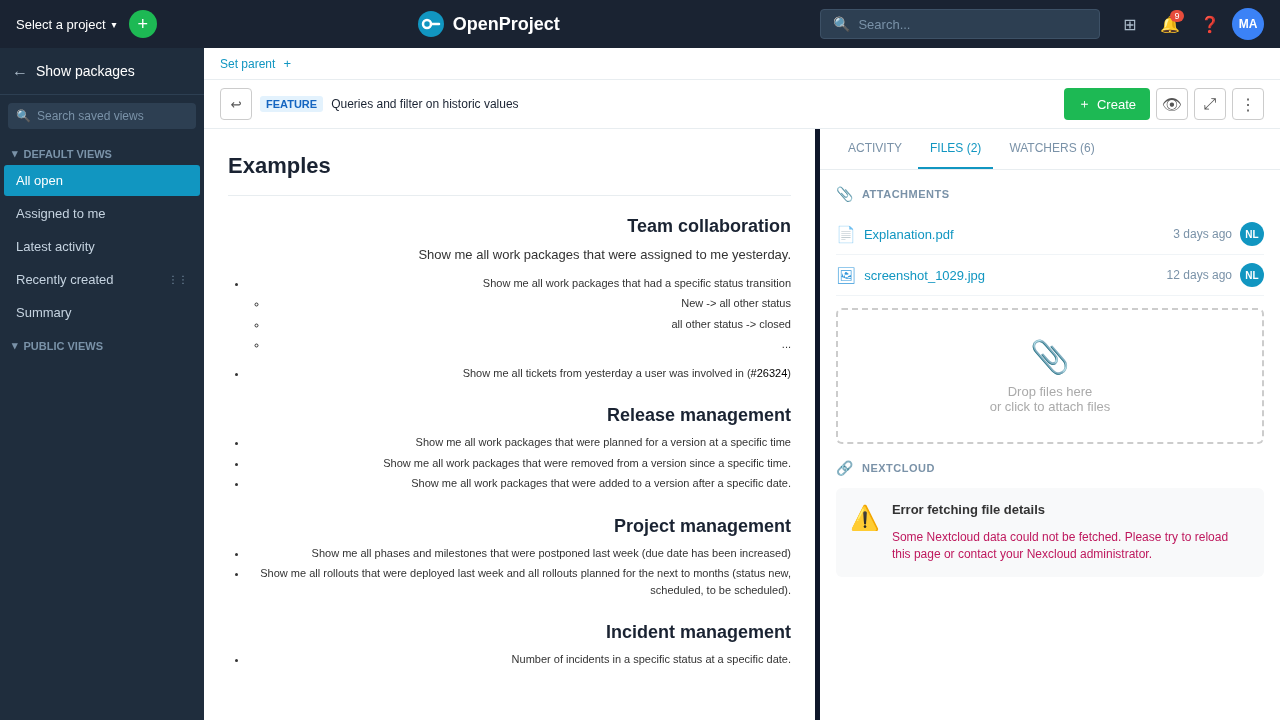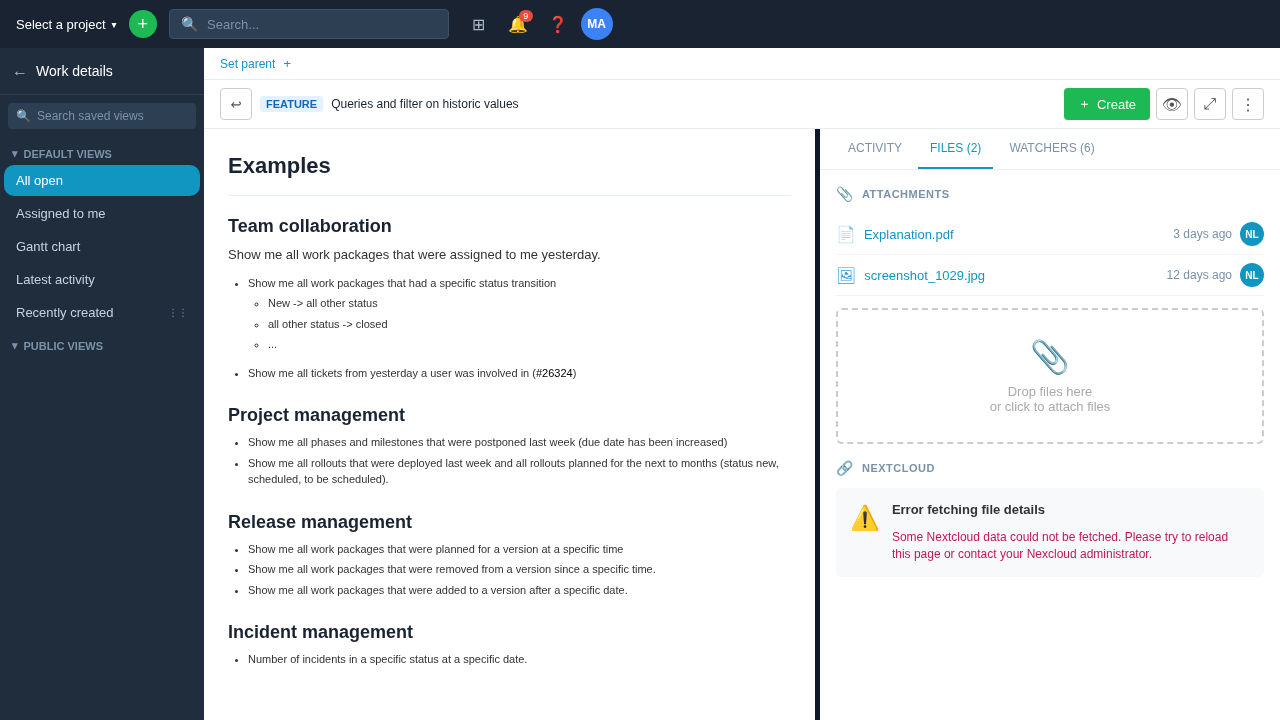--- a/index.html
+++ b/index.html
@@ -158,21 +158,21 @@
       font-size: 11px;
       font-weight: 600;
       text-transform: uppercase;
       cursor: pointer;
     }
     .sidebar-item {
       padding: 8px 12px;
       color: #c5d3e0;
       font-size: 13px;
       cursor: pointer;
-      border-radius: 10px;
+      border-radius: 3px;
       margin: 1px 4px;
     }
     .sidebar-item.active { background: #1196c1; color: #fff; }
     .sidebar-item-row {
       display: flex;
       align-items: center;
       justify-content: space-between;
     }
 
     
@@ -265,21 +265,21 @@
       border-right: 5px solid #0f172a;
     }
     .doc-panel h2 { font-size: 22px; font-weight: 600; margin-bottom: 16px; color: #1a2332; }
     .divider { border: none; border-top: 1px solid #e8edf0; margin-bottom: 20px; }
     .doc-panel h3 { font-size: 18px; font-weight: 600; margin-bottom: 8px; color: #1a2332; }
     .doc-panel p { font-size: 13px; color: #333; margin-bottom: 10px; line-height: 1.5; }
     .doc-panel ul { padding-left: 20px; margin-bottom: 12px; }
     .doc-panel li { font-size: 11px; color: #333; margin-bottom: 4px; line-height: 1.5; }
     .doc-panel ul ul { margin-top: 4px; }
     .doc-link { color: #000000; text-decoration: none; cursor: pointer; }
-    .section-block { margin-bottom: 24px; }
+    .section-block { margin-bottom: 24px; text-align: right; }
 
     
     .right-panel {
       width: 460px;
       flex-shrink: 0;
       display: flex;
       flex-direction: column;
       overflow-y: auto;
     }
     .tabs-bar {
@@ -379,20 +379,29 @@
 </head>
 <body>
 
 <nav class="top-nav">
   <div class="project-selector">
     <span>Select a project</span>
     <span class="chevron">▾</span>
   </div>
   <button class="add-btn">+</button>
 
+  <div class="logo">
+
+    <svg class="logo-icon" viewBox="0 0 28 28" fill="none">
+      <circle cx="14" cy="14" r="13" fill="#1196c1"></circle>
+      <circle cx="10" cy="14" r="4" fill="none" stroke="#fff" stroke-width="2.5"></circle>
+      <path d="M14 14h8" stroke="#fff" stroke-width="2.5" stroke-linecap="round"></path>
+    </svg>
+    <span>OpenProject</span>
+  </div>
 
   <div class="search-bar">
     <span style="color:#7a92a8;">🔍</span>
     <input type="text" placeholder="Search..." style="">
   </div>
 
   <div class="nav-icons">
     <button class="nav-icon-btn">⊞</button>
     <button class="nav-icon-btn">
       🔔
@@ -401,49 +410,49 @@
     <button class="nav-icon-btn">❓</button>
     <div class="avatar">MA</div>
   </div>
 </nav>
 
 <div class="layout">
 
   <aside class="sidebar">
     <div class="sidebar-header">
       <button class="back-btn">←</button>
-      <span>Work details</span>
+      <span>Show packages</span>
     </div>
     <div class="search-views">
       <span style="color:#7a92a8;font-size:12px;">🔍</span>
       <input type="text" placeholder="Search saved views" style="">
     </div>
 
     <div class="sidebar-section-label">
       <span>▾</span>
       <span>DEFAULT VIEWS</span>
     </div>
 
     <div class="sidebar-item active">
       <span>All open</span>
     </div>
     <div class="sidebar-item">
       <span>Assigned to me</span>
-    </div>
-    <div class="sidebar-item">
-      <span>Gantt chart</span>
     </div>
     <div class="sidebar-item">
       <span>Latest activity</span>
     </div>
     <div class="sidebar-item">
       <div class="sidebar-item-row">
         <span>Recently created</span>
         <span style="color:#7a92a8;font-size:10px;">⋮⋮</span>
       </div>
+    </div>
+    <div class="sidebar-item">
+      <span>Summary</span>
     </div>
 
     <div class="sidebar-section-label">
       <span>▾</span>
       <span>PUBLIC VIEWS</span>
     </div>
   </aside>
 
   <main class="main">
 
@@ -490,33 +499,33 @@
                 <li>New -&gt; all other status</li>
                 <li>all other status -&gt; closed</li>
                 <li>...</li>
               </ul>
             </li>
             <li>Show me all tickets from yesterday a user was involved in (<a class="doc-link">#26324</a>)</li>
           </ul>
         </div>
 
         <div class="section-block">
-          <h3>Project management</h3>
-          <ul>
-            <li>Show me all phases and milestones that were postponed last week (due date has been increased)</li>
-            <li>Show me all rollouts that were deployed last week and all rollouts planned for the next to months (status new, scheduled, to be scheduled).</li>
-          </ul>
-        </div>
-
-        <div class="section-block">
           <h3>Release management</h3>
           <ul>
             <li>Show me all work packages that were planned for a version at a specific time</li>
             <li>Show me all work packages that were removed from a version since a specific time.</li>
             <li>Show me all work packages that were added to a version after a specific date.</li>
+          </ul>
+        </div>
+
+        <div class="section-block">
+          <h3>Project management</h3>
+          <ul>
+            <li>Show me all phases and milestones that were postponed last week (due date has been increased)</li>
+            <li>Show me all rollouts that were deployed last week and all rollouts planned for the next to months (status new, scheduled, to be scheduled).</li>
           </ul>
         </div>
 
         <div class="section-block">
           <h3>Incident management</h3>
           <ul>
             <li>Number of incidents in a specific status at a specific date.</li>
 
           </ul>
         </div>

